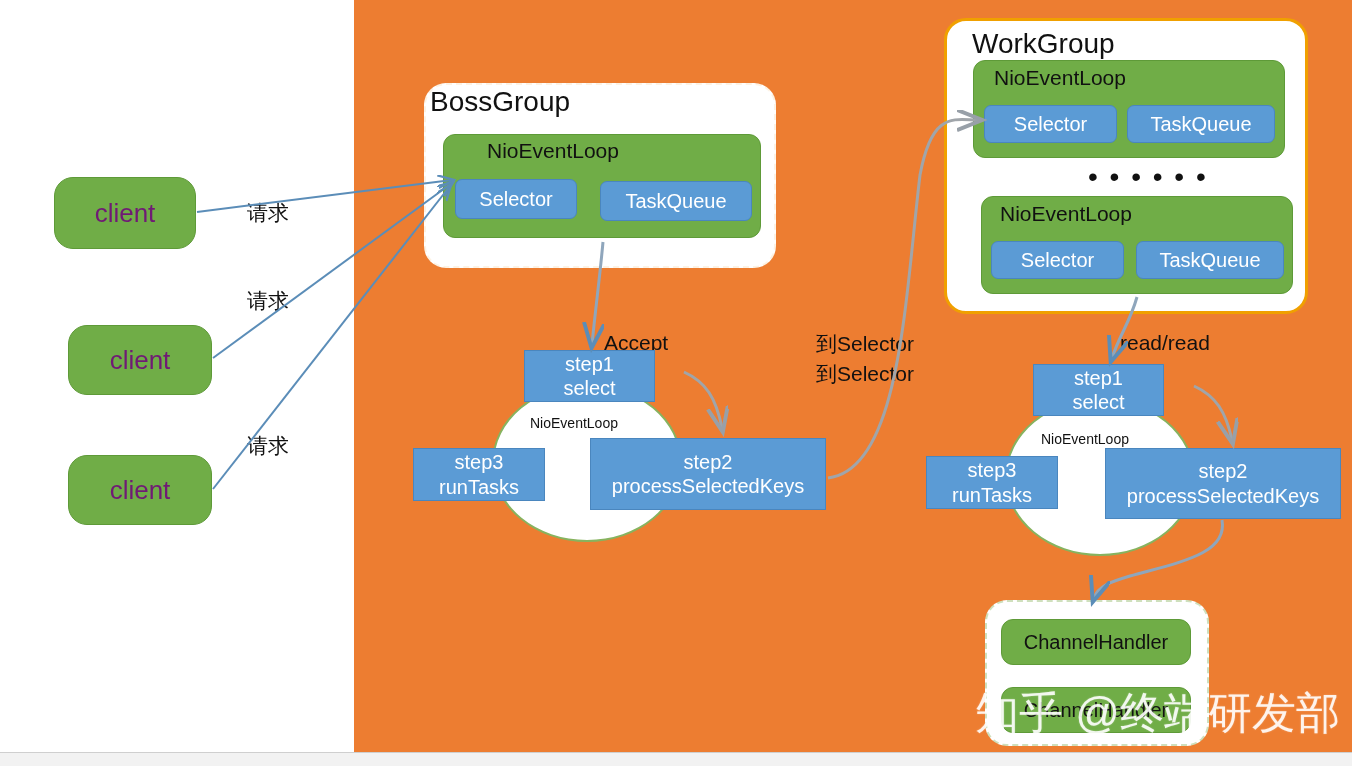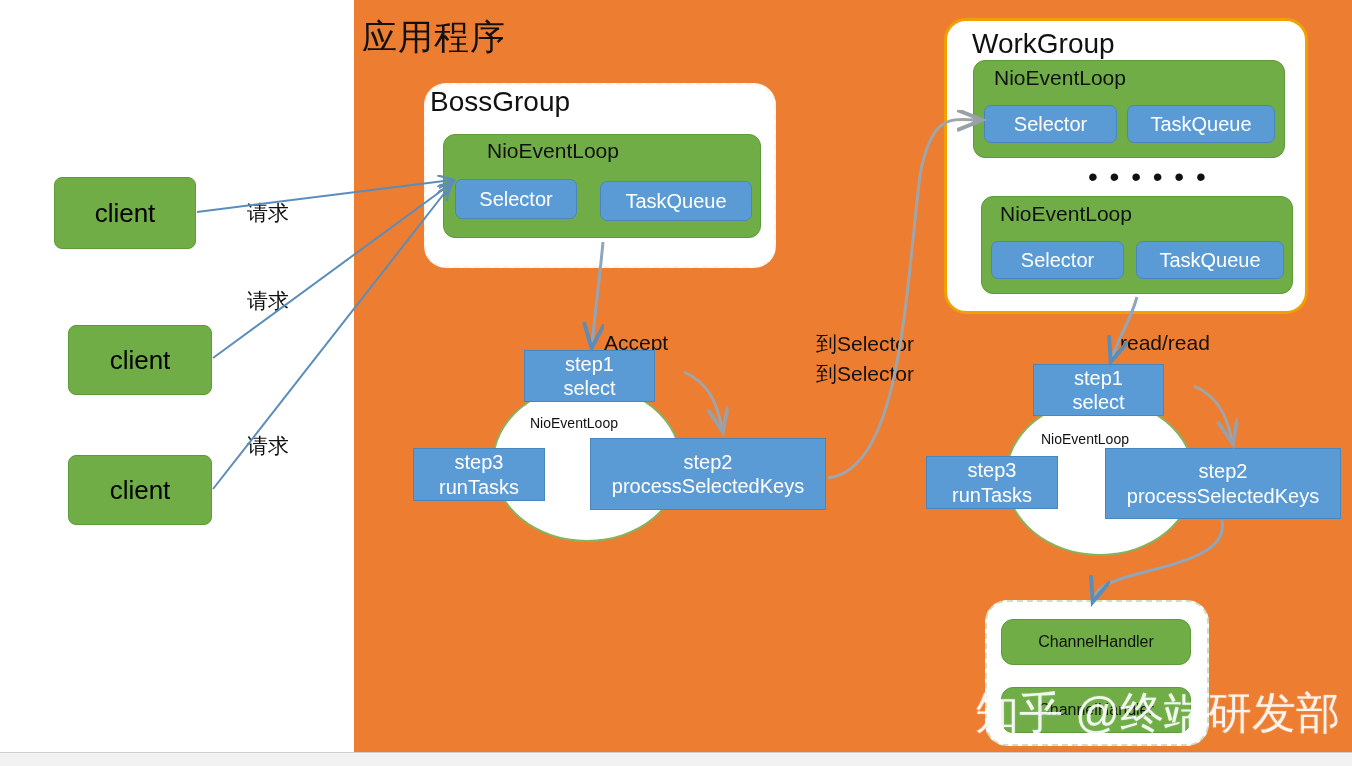--- a/index.html
+++ b/index.html
@@ -120,23 +120,23 @@
     display: flex;
     align-items: center;
     justify-content: center;
   }
 
   
   .client-box {
     position: absolute;
     background: #70AD47;
     border: 1px solid #5e9a38;
-    border-radius: 8px;
-    box-sizing: border-box;
-    color: #000000;
+    border-radius: 19px;
+    box-sizing: border-box;
+    color: #701a75;
     font-size: 26px;
     display: flex;
     align-items: center;
     justify-content: center;
   }
 
   
   .plain-label {
     position: absolute;
     font-size: 21px;
@@ -205,34 +205,33 @@
   }
 
   
   .handler-green {
     position: absolute;
     background: #70AD47;
     border: 1px solid #5e9a38;
     border-radius: 12px;
     box-sizing: border-box;
     color: #111111;
-    font-size: 16px;
+    font-size: 20px;
     display: flex;
     align-items: center;
     justify-content: center;
   }
 </style>
 </head>
 <body>
 
 <div id="stage">
 
   <div class="orange-panel"></div>
 
-  <div class="app-title">应用程序</div>
 
   <div class="client-box" style="left:54px; top:177px; width:142px; height:72px;">
     <span>client</span>
   </div>
   <div class="client-box" style="left:68px; top:325px; width:144px; height:70px;">
     <span>client</span>
   </div>
   <div class="client-box" style="left:68px; top:455px; width:144px; height:70px;">
     <span>client</span>
   </div>

